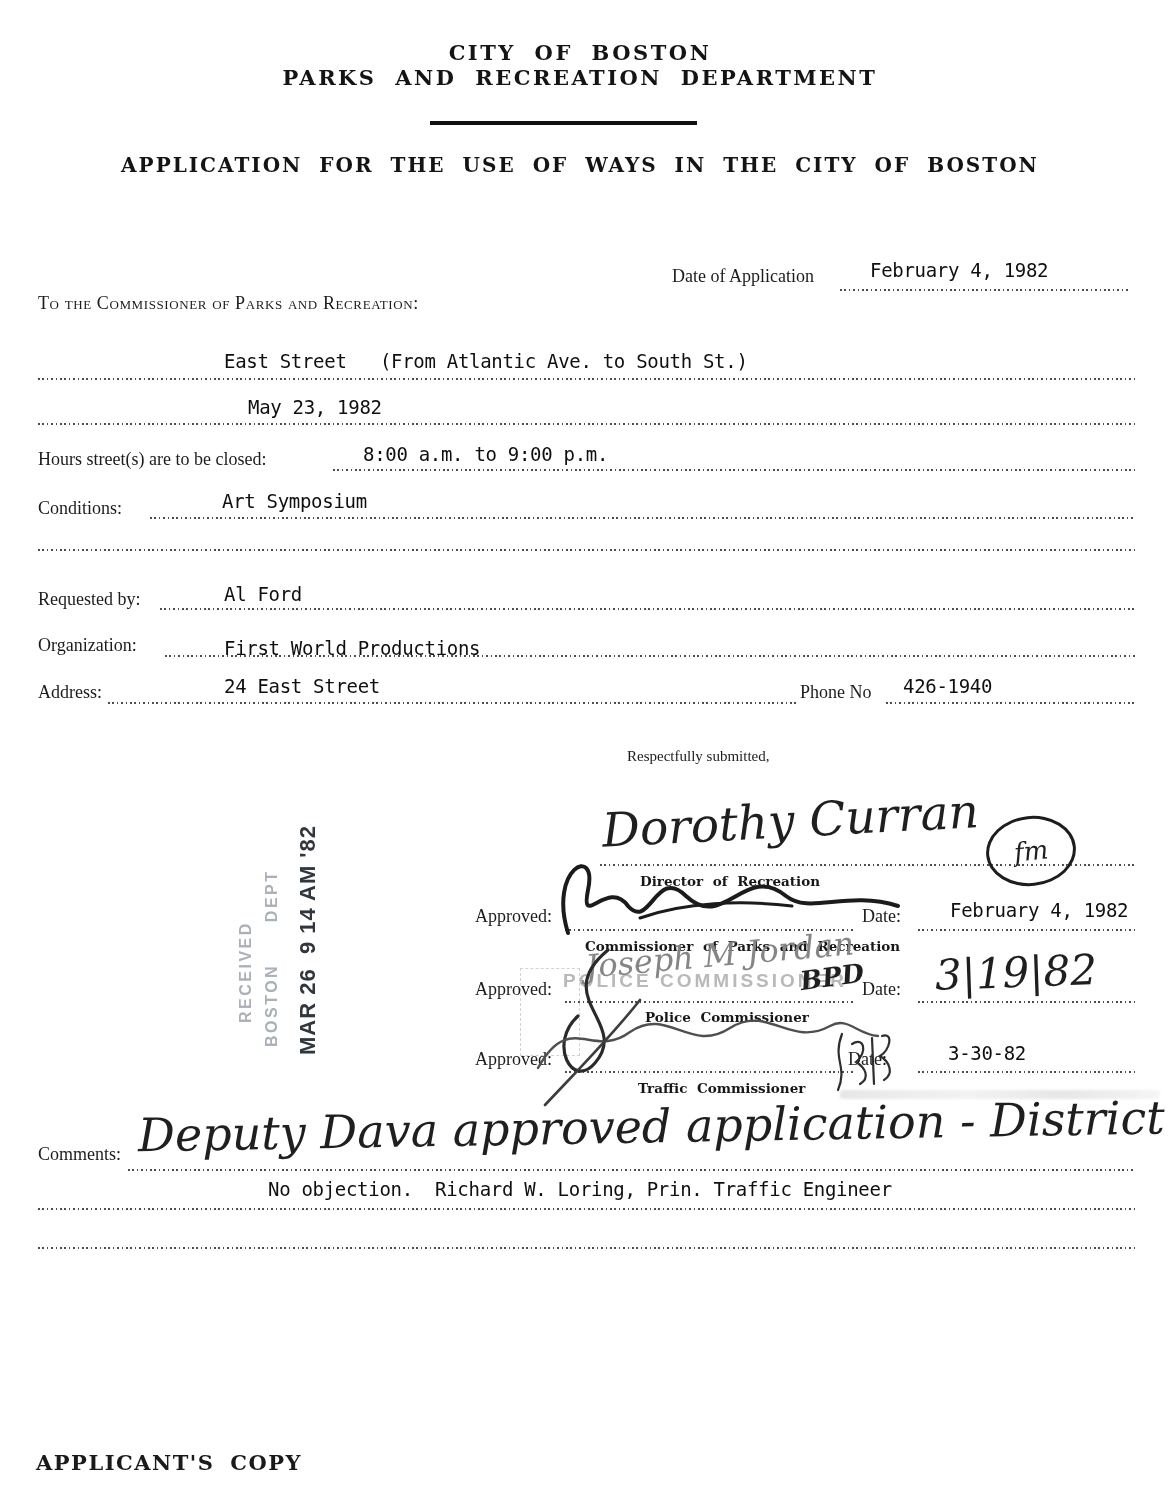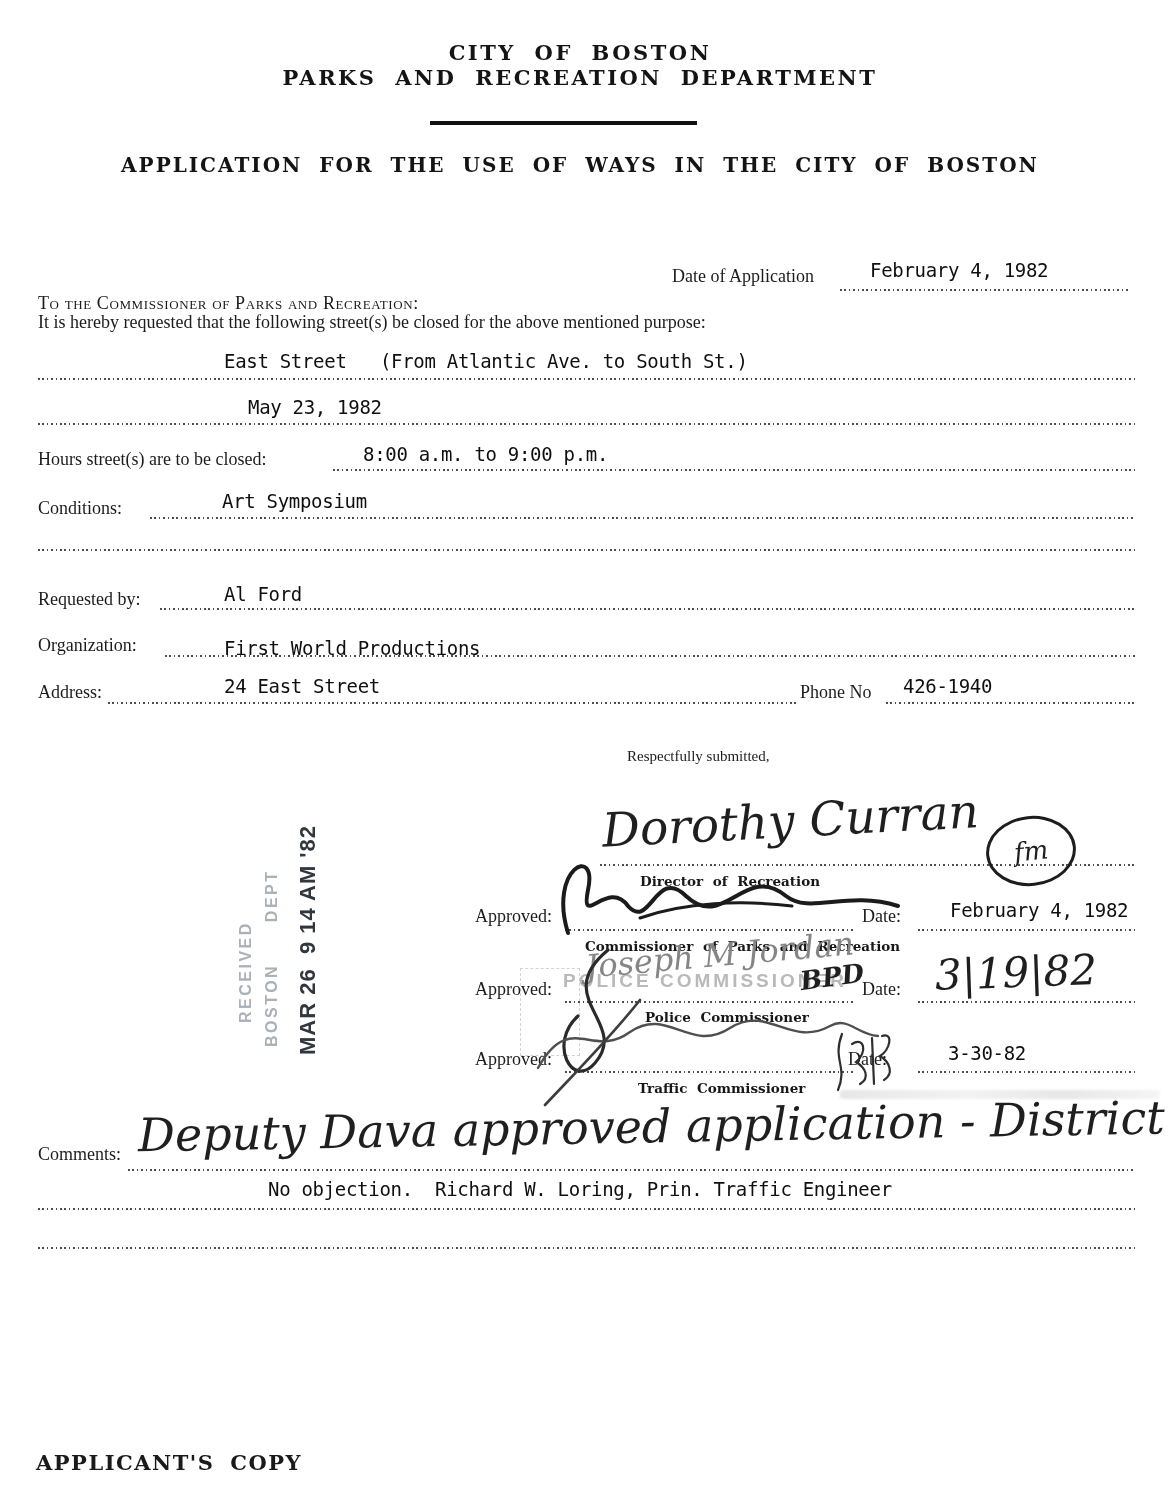--- a/index.html
+++ b/index.html
@@ -80,21 +80,20 @@
   <div class="abs hdr" style="top:40px;">CITY OF BOSTON</div>
   <div class="abs hdr" style="top:65px;">PARKS AND RECREATION DEPARTMENT</div>
   <div class="abs rule" style="left:430px; top:121px; width:267px;"></div>
   <div class="abs title" style="top:153px;">APPLICATION FOR THE USE OF WAYS IN THE CITY OF BOSTON</div>
 
   <div class="abs label smallcaps" style="left:38px; top:265px;margin-top:28px;">To the Commissioner of Parks and Recreation:</div>
   <div class="abs label" style="left:672px; top:266px;">Date of Application</div>
   <div class="abs dots" style="left:840px; top:289px; width:290px;"></div>
   <div class="abs typed" style="left:870px; top:259px;">February 4, 1982</div>
 
-  <div class="abs label" style="left:38px; top:312px;">It is hereby requested that the following street(s) be closed for the above mentioned purpose:</div>
 
   <div class="abs typed" style="left:224px; top:350px;">East Street   (From Atlantic Ave. to South St.)</div>
   <div class="abs dots" style="left:38px; top:378px; width:1097px;"></div>
   <div class="abs typed" style="left:224px; top:396px;margin-left:24px;">May 23, 1982</div>
   <div class="abs dots" style="left:38px; top:423px; width:1097px;"></div>
 
   <div class="abs label" style="left:38px; top:449px;">Hours street(s) are to be closed:</div>
   <div class="abs typed" style="left:363px; top:443px;">8:00 a.m. to 9:00 p.m.</div>
   <div class="abs dots" style="left:333px; top:469px; width:802px;"></div>
 

